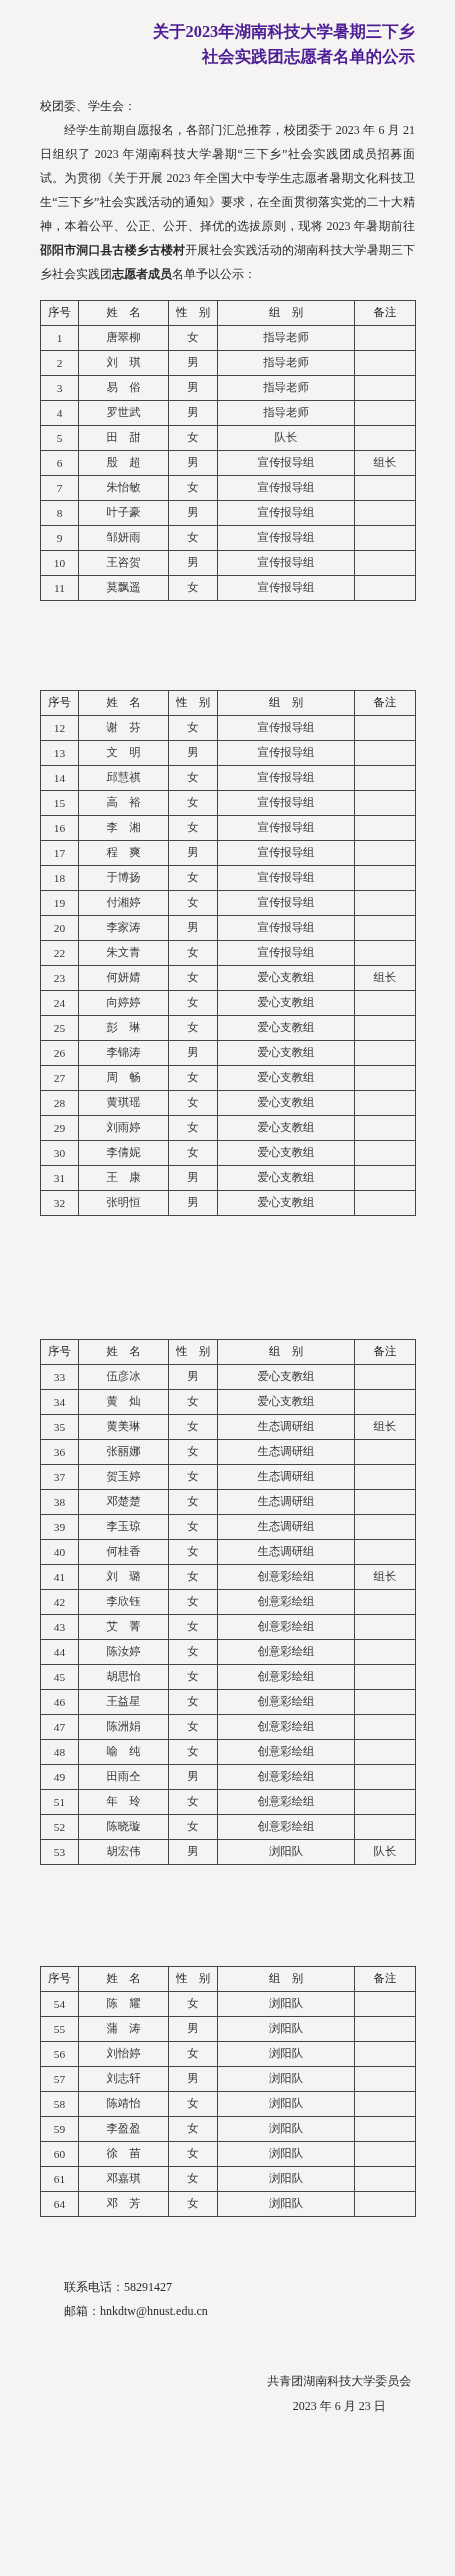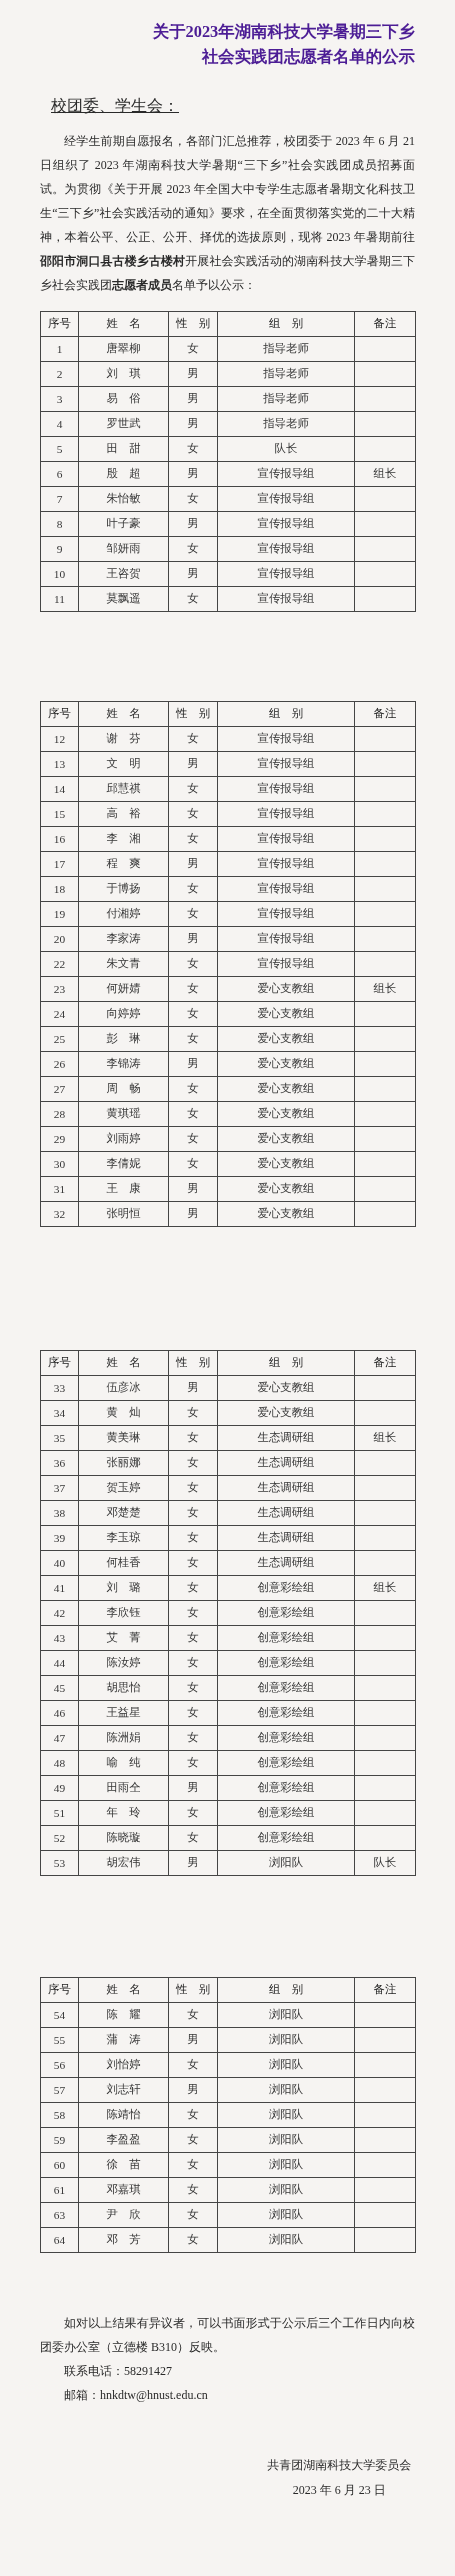--- a/index.html
+++ b/index.html
@@ -9,21 +9,21 @@
     color:#2a2a2a;
     font-family:"Liberation Serif","DejaVu Serif",serif;
   }
   .doc { box-sizing:border-box; width:455px; padding:16.4px 40px 38px; }
   .title {
     margin:2.5px 0 25px;
     font-size:16.4px; font-weight:700;
     text-align:right; line-height:25px;
     color:#4c1d95;
   }
-  .salutation { font-size:16px; line-height:24px; margin:11px;text-decoration:underline; }
+  .salutation { font-size:12px; line-height:24px; margin:0; }
   .intro {
     font-size:12px; line-height:24px;
     text-align:justify; text-indent:2em;
     margin:0 0 14px;
   }
   .b { font-weight:700; }
   table.roster {
     width:375px; table-layout:fixed;
     border-collapse:collapse;
     border:1.3px solid #2e2e2e;
@@ -563,37 +563,29 @@
           <td></td>
         </tr>
         <tr>
           <td>61</td>
           <td>邓嘉琪</td>
           <td>女</td>
           <td>浏阳队</td>
           <td></td>
         </tr>
         <tr>
-          <td>63</td>
-          <td>尹　欣</td>
-          <td>女</td>
-          <td>浏阳队</td>
-          <td></td>
-        </tr>
-        <tr>
           <td>64</td>
           <td>邓　芳</td>
           <td>女</td>
           <td>浏阳队</td>
           <td></td>
         </tr>
       </tbody>
   </table>
 
-  <p class="notice">如对以上结果有异议者，可以书面形式于公示后三个工作日内向校团委办公室（立德楼 B310）反映。</p>
   <p class="contact-line">联系电话：58291427</p>
   <p class="contact-line">邮箱：hnkdtw@hnust.edu.cn</p>
 
   <div class="signature">
     <div class="sig-inner">
       <div class="sig-org">共青团湖南科技大学委员会</div>
       <div class="sig-date">2023 年 6 月 23 日</div>
     </div>
   </div>
 

